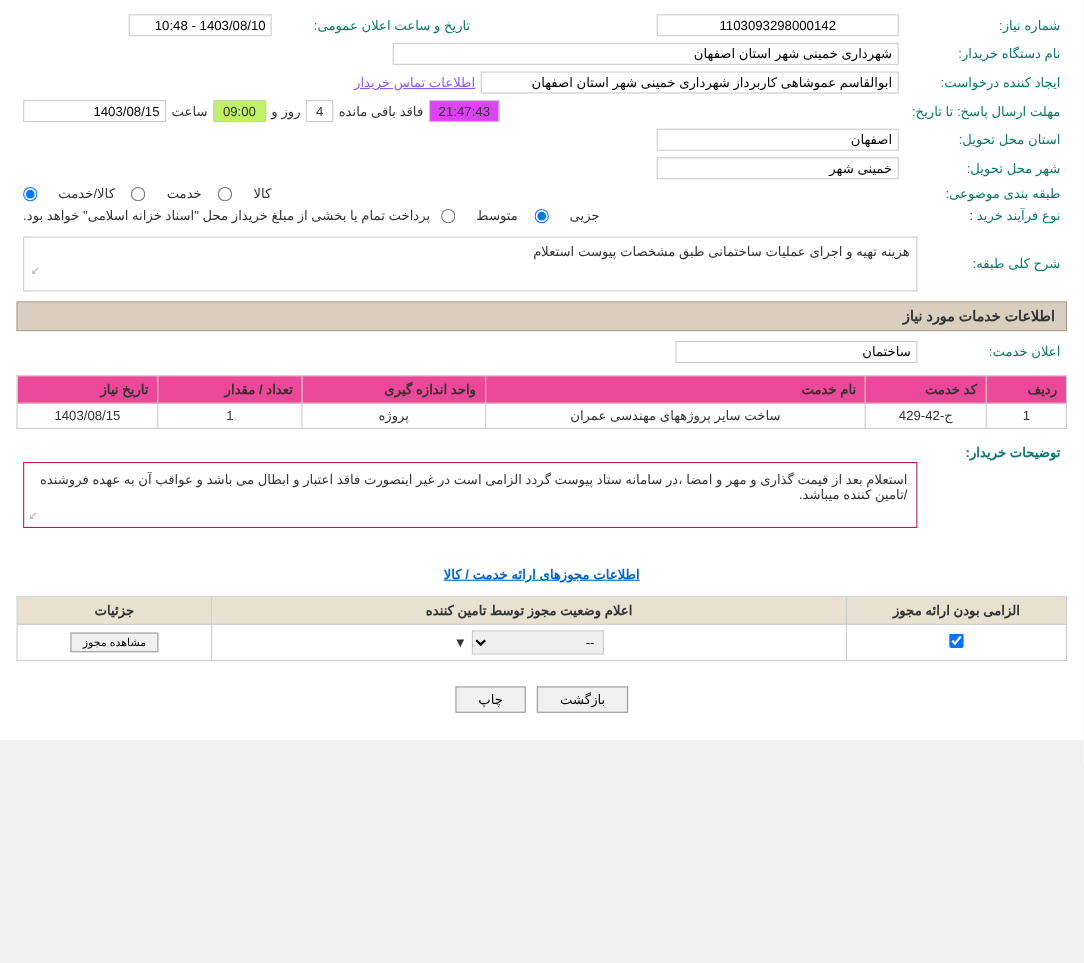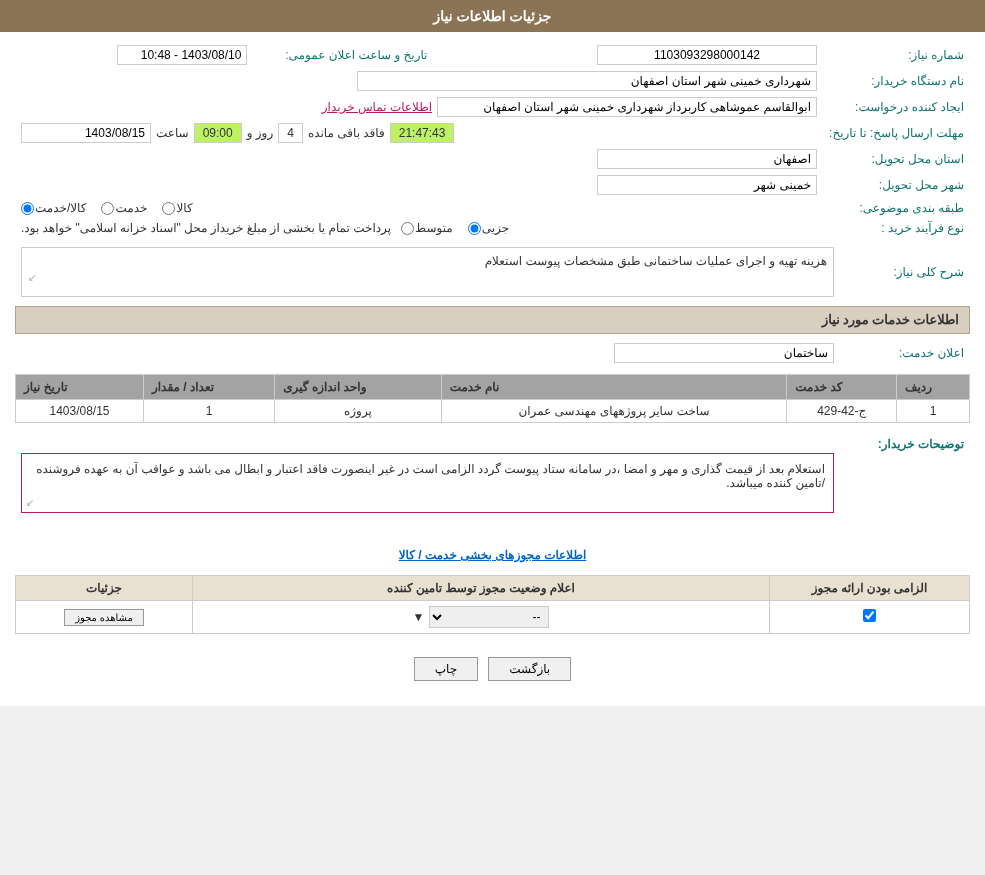--- a/index.html
+++ b/index.html
@@ -52,62 +52,61 @@
     .input-field {
       border: 1px solid #ccc;
       padding: 2px 5px;
       font-family: Tahoma, Arial, sans-serif;
       font-size: 12px;
       direction: rtl;
       background: #fff;
     }
     .input-date { width: 130px; }
     .link-blue {
-      color: #be185d;
+      color: #8b5cf6;
       text-decoration: underline;
       cursor: pointer;
     }
     .section-header {
       background: #d8cfc0;
       border: 1px solid #b0a090;
       padding: 5px 10px;
       font-weight: bold;
       font-size: 13px;
       margin: 6px 0;
-      font-family: Liberation Serif, serif;
     }
     .description-box {
       border: 1px solid #ccc;
       padding: 6px;
       min-height: 50px;
       text-align: right;
       background: #fff;
       width: 100%;
     }
     .radio-group {
       display: flex;
       flex-direction: row-reverse;
       gap: 15px;
       align-items: center;
     }
     .radio-item {
       display: flex;
       align-items: center;
-      gap: 1px;
+      gap: 19px;
     }
     .services-table {
       width: 100%;
       border-collapse: collapse;
       margin: 8px 0;
     }
     .services-table th {
-      background: #a3a3a3;
+      background: #ec4899;
       border: 1px solid #ccc;
       padding: 5px 8px;
-      text-align: left;
+      text-align: right;
       font-weight: bold;
     }
     .services-table td {
       border: 1px solid #ccc;
       padding: 4px 8px;
       text-align: center;
     }
     .notes-section {
       border: 1px solid #be185d;
       padding: 8px;
@@ -188,23 +187,20 @@
       display: block;
       padding: 5px;
       font-weight: bold;
     }
   </style>
 </head>
 <body>
 
 <div class="page-container">
 
-  <div class="page-header">
-    <span>جزئیات اطلاعات نیاز</span>
-  </div>
 
   <div class="content-area watermark-container">
 
     <table class="info-table">
 
       <tbody>
           <tr>
         <td class="label-cell" style="width:130px;">شماره نیاز:</td>
         <td class="value-cell">
           <input class="input-field" style="width: 220px; text-align: center;" type="text" readonly="" value="1103093298000142">
@@ -229,21 +225,21 @@
             <input class="input-field" style="width: 380px; text-align: right;" type="text" readonly="" value="ابوالقاسم عموشاهی کاربرداز شهرداری خمینی شهر استان اصفهان">
             <span class="link-blue">اطلاعات تماس خریدار</span>
           </div>
         </td>
       </tr>
 
       <tr>
         <td class="label-cell">مهلت ارسال پاسخ: تا تاریخ:</td>
         <td colspan="3">
           <div class="row-flex" style="justify-content: flex-end;">
-            <span style="background:#bef264; border:1px solid #ccc; padding:2px 8px;">21:47:43</span>
+            <span style="background:#d946ef; border:1px solid #ccc; padding:2px 8px;">21:47:43</span>
             <span>فاقد باقی مانده</span>
             <span style="background:#fff; border:1px solid #ccc; padding:2px 8px;">4</span>
             <span>روز و</span>
             <span style="background:#bef264; border:1px solid #ccc; padding:2px 8px;">09:00</span>
             <span>ساعت</span>
             <input class="input-field input-date" type="text" readonly="" value="1403/08/15" style="">
           </div>
         </td>
       </tr>
 
@@ -298,21 +294,21 @@
             </div>
           </div>
         </td>
       </tr>
     </tbody>
       </table>
 
     <table class="info-table">
       <tbody>
           <tr>
-        <td style="width:130px;" class="label-cell">شرح کلی نیاز:</td>
+        <td style="width:130px;" class="label-cell">شرح کلی طبقه:</td>
         <td>
           <div class="description-box">
             <span>هزینه تهیه و اجرای عملیات ساختمانی طبق مشخصات پیوست استعلام</span>
             <div style="text-align:left; font-size:10px; color:#aaa; margin-top:4px;">↙</div>
           </div>
         </td>
       </tr>
     </tbody>
       </table>
 
@@ -360,21 +356,21 @@
           <div class="notes-section">
             <span>استعلام بعد از قیمت گذاری و مهر و امضا ،در سامانه ستاد پیوست گردد الزامی است در غیر اینصورت فاقد اعتبار و ابطال می باشد و عواقب آن به عهده فروشنده /تامین کننده میباشد.</span>
             <div style="text-align:left; font-size:10px; color:#aaa; position:absolute; bottom:4px; left:4px;">↙</div>
           </div>
         </td>
       </tr>
     </tbody>
       </table>
 
     <div style="margin: 8px 0;">
-      <a class="permissions-link">اطلاعات مجوزهای بخشی خدمت / کالا</a>
+      <a class="permissions-link">اطلاعات مجوزهای ارائه خدمت / کالا</a>
     </div>
 
     <table class="permissions-table">
       <thead>
         <tr>
           <th style="width:200px;">الزامی بودن ارائه مجوز</th>
           <th>اعلام وضعیت مجوز توسط تامین کننده</th>
           <th style="width:177px;">جزئیات</th>
         </tr>
       </thead>

